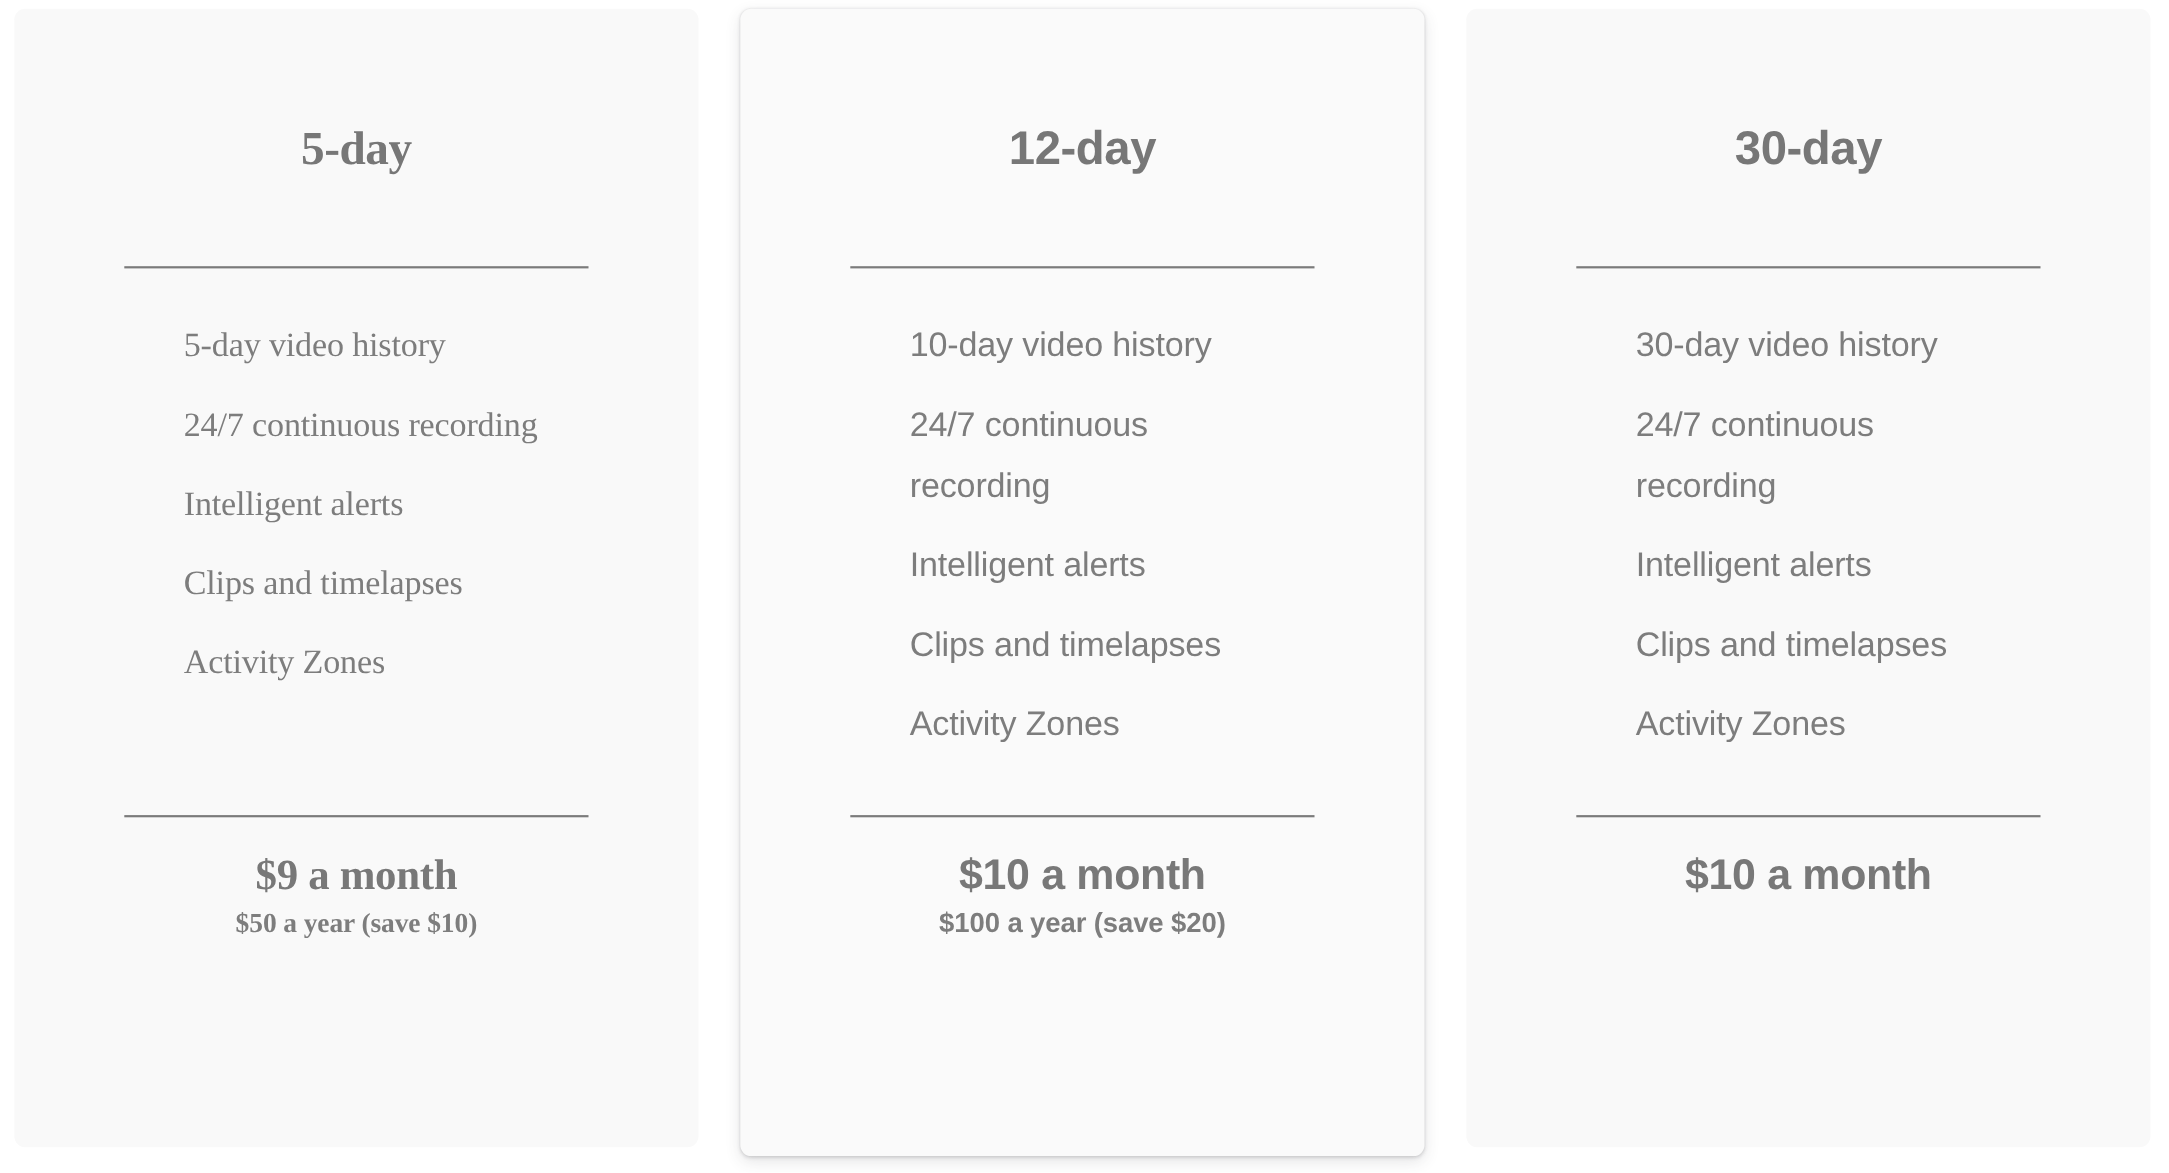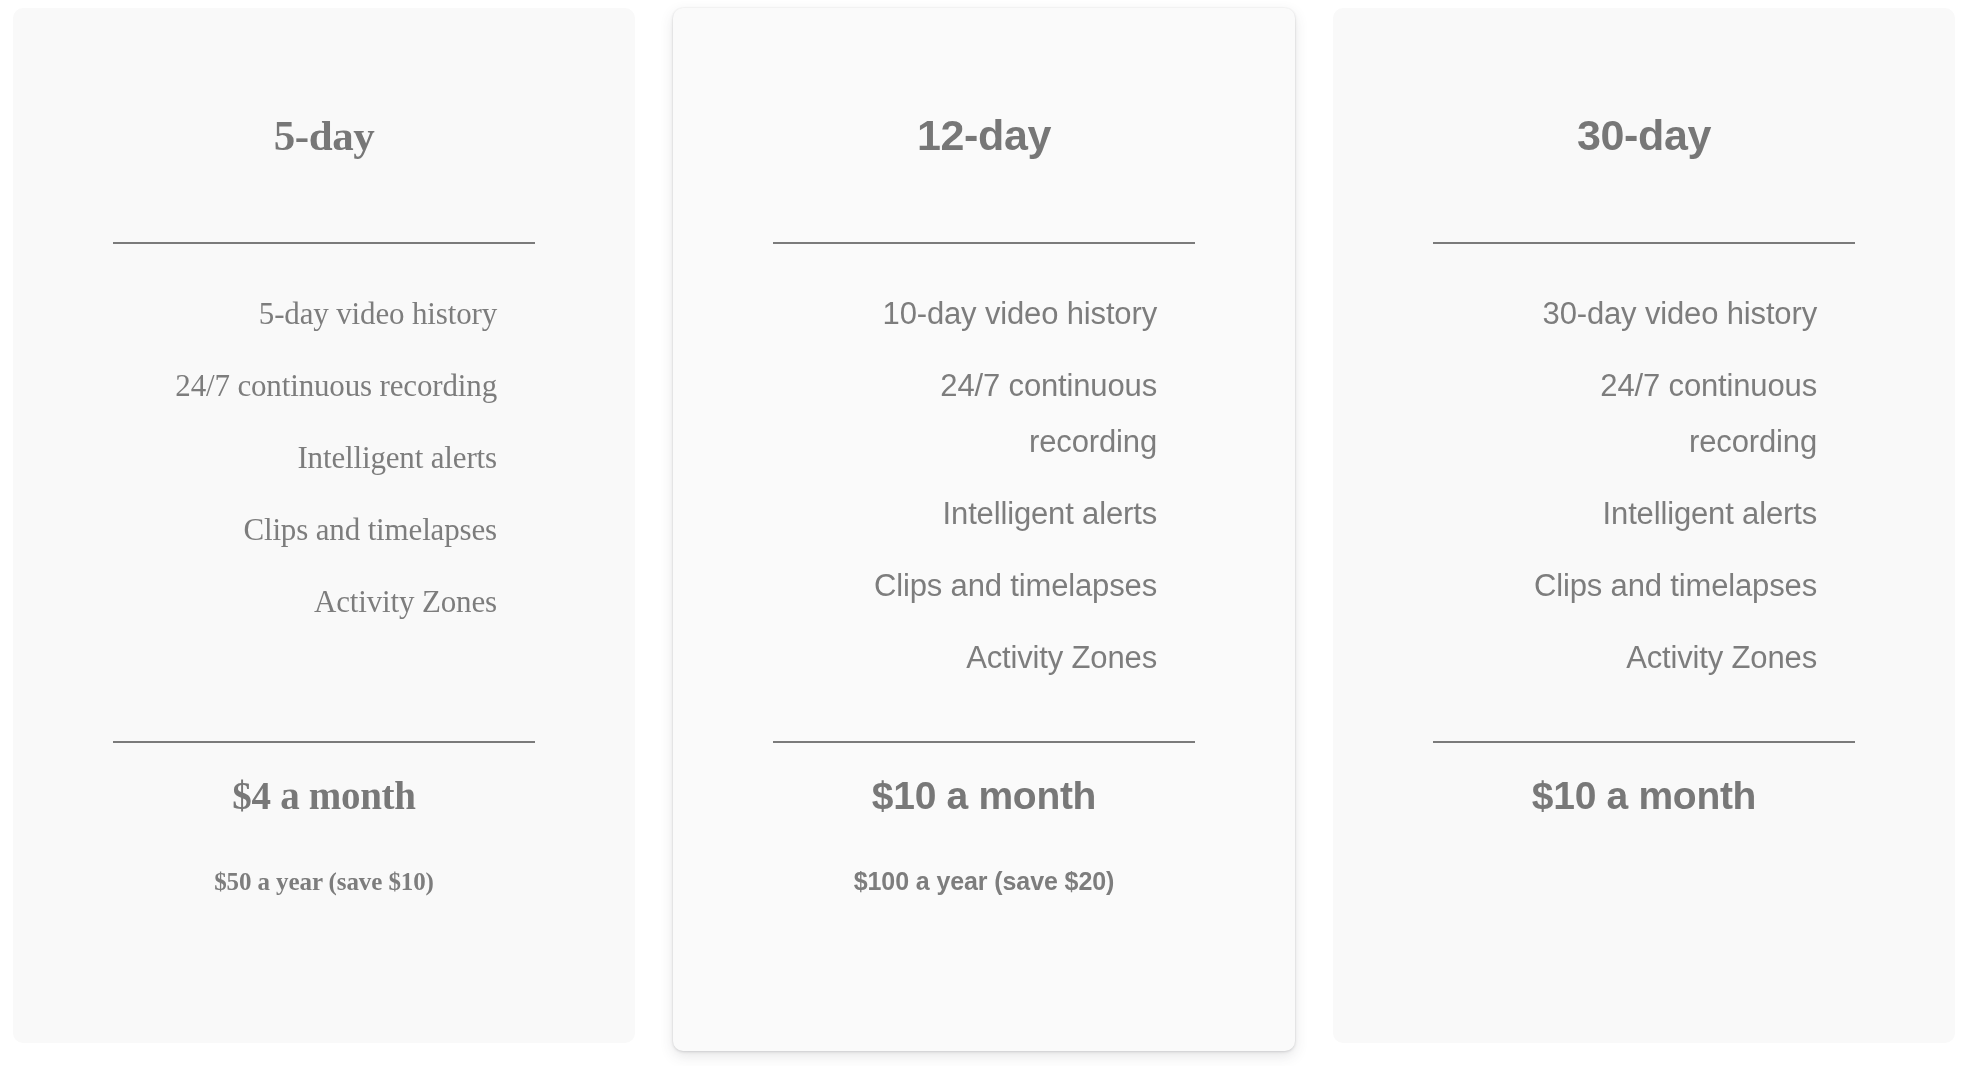--- a/index.html
+++ b/index.html
@@ -88,21 +88,21 @@
   .divider.divider-bottom { top: 733px; }
 
   .feature-list {
     position: absolute;
     top: 278px;
     left: 64px;
     right: 48px;
     list-style: none;
     margin: 0;
     padding: 0;
-    text-align: right;
+    text-align: left;
   }
 
   .feature-item {
     font-size: 31px;
     font-weight: normal;
     color: #7d7d7d;
     line-height: 56px;
     letter-spacing: -0.15px;
     margin: 0 auto 16px auto;
     max-width: 330px;
@@ -117,21 +117,21 @@
     text-align: center;
     font-size: 39px;
     font-weight: bold;
     color: #787878;
     letter-spacing: -0.3px;
     line-height: 1.0;
   }
 
   .price-year {
     position: absolute;
-    top: 861px;
+    top: 819px;
     left: 0;
     right: 0;
     text-align: center;
     font-size: 25px;
     font-weight: bold;
     color: #7d7d7d;
     letter-spacing: -0.1px;
     line-height: 1.0;
   }
 </style>
@@ -144,21 +144,21 @@
     <h2 class="plan-title">5-day</h2>
     <hr class="divider divider-top">
     <ul class="feature-list">
       <li class="feature-item">5-day video history</li>
       <li class="feature-item">24/7 continuous recording</li>
       <li class="feature-item">Intelligent alerts</li>
       <li class="feature-item">Clips and timelapses</li>
       <li class="feature-item">Activity Zones</li>
     </ul>
     <hr class="divider divider-bottom">
-    <div class="price-month">$4 a month</div>
+    <div class="price-month">$9 a month</div>
     <div class="price-year">$50 a year (save $10)</div>
   </div>
 
   <div class="plan-card card-1">
     <h2 class="plan-title">12-day</h2>
     <hr class="divider divider-top">
     <ul class="feature-list">
       <li class="feature-item">10-day video history</li>
       <li class="feature-item">24/7 continuous recording</li>
       <li class="feature-item">Intelligent alerts</li>

